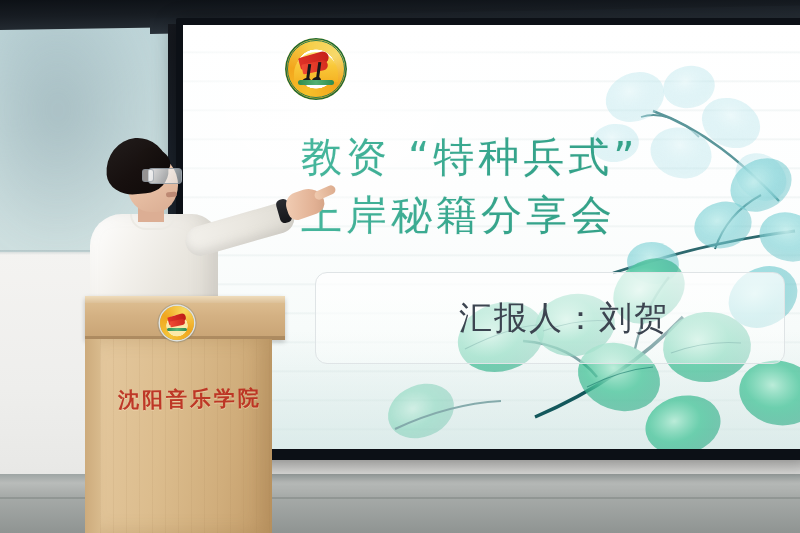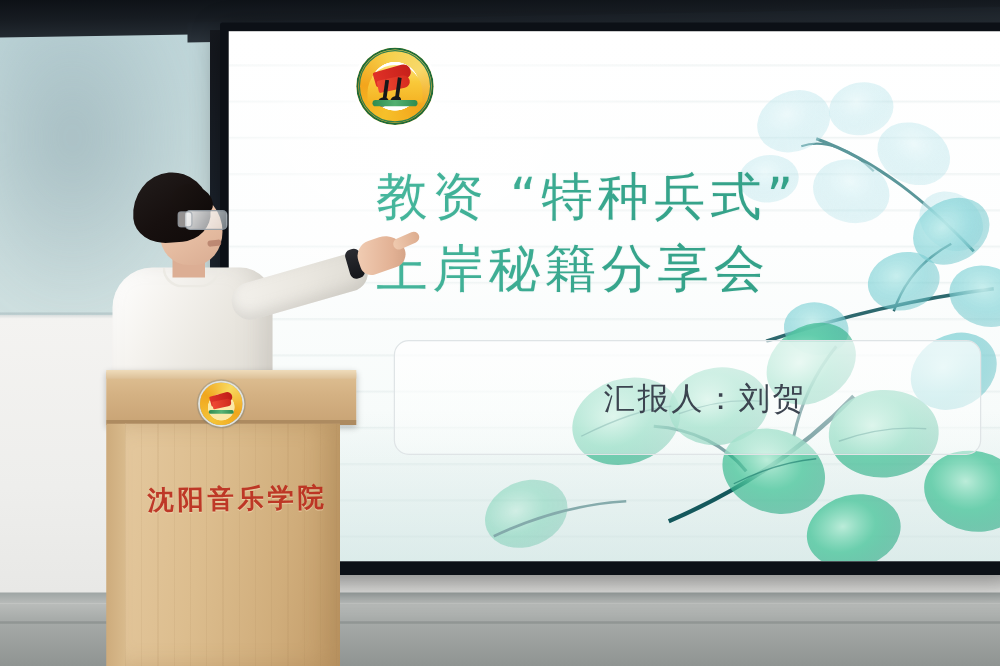--- a/index.html
+++ b/index.html
@@ -86,21 +86,21 @@
     -webkit-text-fill-color:transparent;
     text-shadow:0 0 1px rgba(58,168,143,.25);
     white-space:pre-line;}
 
   
   .subtitle-box{position:absolute;left:132px;top:247px;width:468px;height:90px;
     border:1px solid #dfe4e6;border-radius:12px;
     background:linear-gradient(180deg,rgba(255,255,255,.75),rgba(250,253,252,.45));
     display:flex;align-items:center;justify-content:center;}
   .subtitle-text{font-family:"DejaVu Sans","Liberation Sans",sans-serif;
-    font-size:25px;letter-spacing:2px;color:#3c4450;font-weight:400;
+    font-size:33px;letter-spacing:2px;color:#3c4450;font-weight:400;
     transform:translateX(14px);}
 
   
   .leaves{position:absolute;inset:0;pointer-events:none;}
 
   
   .person{position:absolute;left:82px;top:138px;width:215px;height:185px;}
   .hair{position:absolute;left:24px;top:0px;width:62px;height:56px;
     background:linear-gradient(150deg,#221d1c 0%,#17100f 55%,#100a09 100%);
     border-radius:52% 50% 40% 44%/62% 58% 40% 40%;

